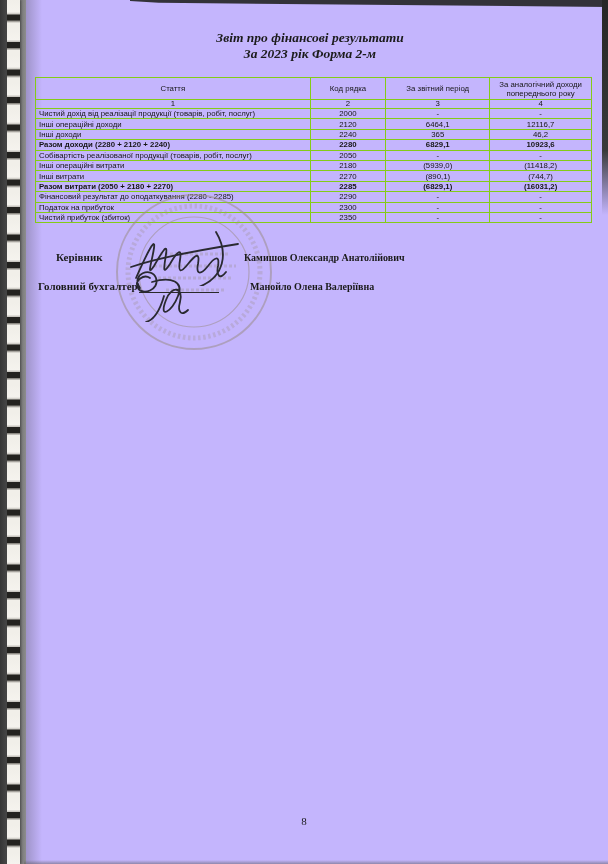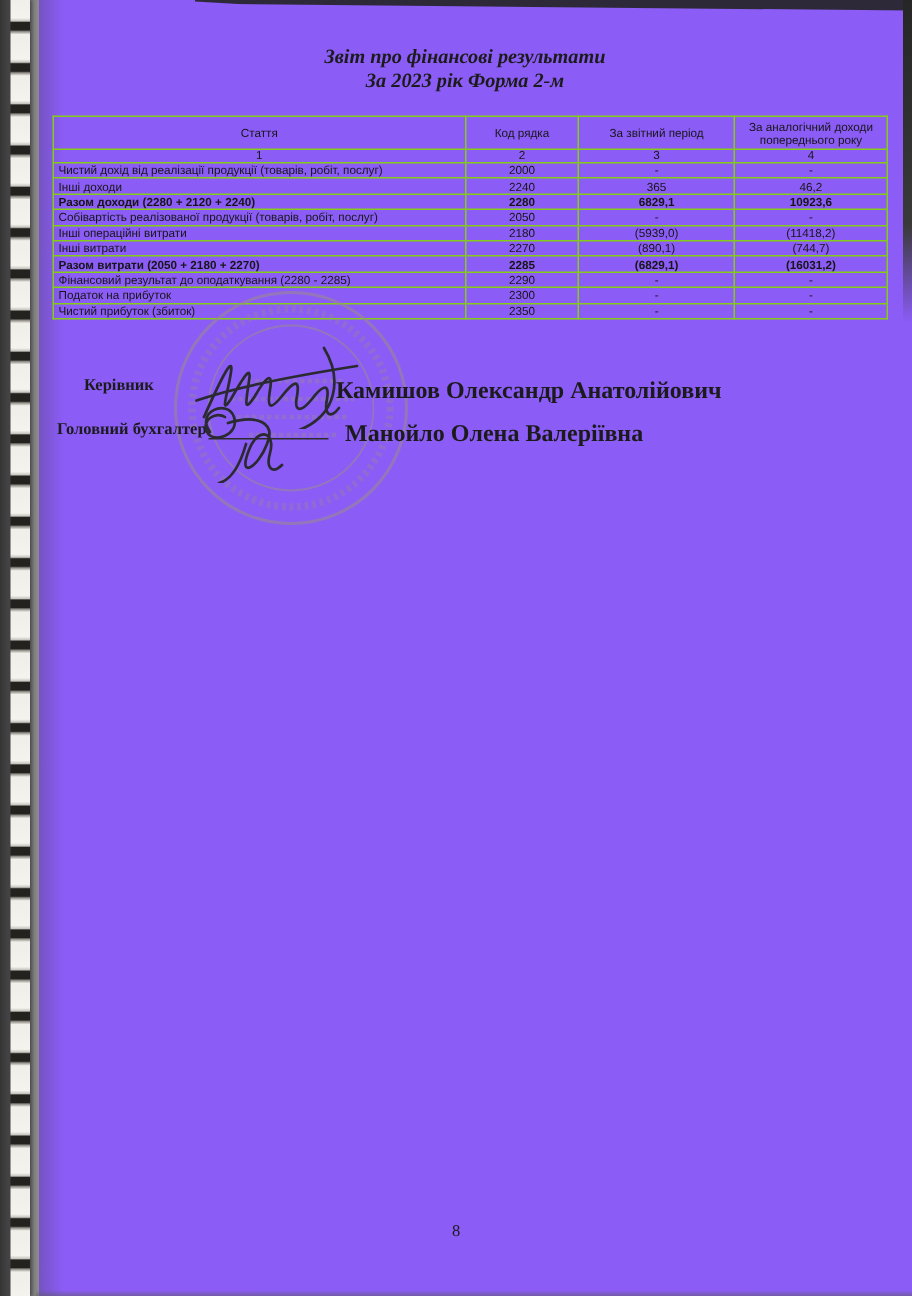--- a/index.html
+++ b/index.html
@@ -1,18 +1,18 @@
 <!DOCTYPE html>
 <html><head>
 <meta charset="utf-8">
 <style>
   html,body{margin:0;padding:0;background:#9a9a9a;}
   .page{
     position:relative;width:608px;height:864px;overflow:hidden;
-    background:#8b5cf6;color:#1b1b1b;
+    background:#c4b5fd;color:#1b1b1b;
     font-family:"Liberation Serif", serif;
   }
   
   .binding{position:absolute;left:0;top:0;width:26px;height:100%;
     background:linear-gradient(to right,#353535 0%,#4d4d4d 35%,#6b6b6b 70%,#8d8d8d 100%);}
   .binding-teeth{position:absolute;left:7px;top:0;width:13px;height:100%;
     background:repeating-linear-gradient(to bottom,
       #f1efe9 0px,#f5f3ee 12px,#c9c6c0 14px,
       #23221f 15px,#23221f 20px,
       #8d8a84 21px,#f1efe9 23px,#f1efe9 27.5px);
@@ -35,21 +35,21 @@
   table.report th,table.report td{border:1px solid #84cc16;padding:0 3px;overflow:hidden;}
   table.report thead th{height:21px;font-weight:normal;text-align:center;
     vertical-align:middle;line-height:9px;white-space:normal;}
   table.report tr.numrow td{height:8px;line-height:8px;text-align:center;}
   table.report tbody td{height:9.4px;line-height:9px;margin-left:24px;}
   td.c-label{text-align:left;white-space:nowrap;}
   td.c-code,td.c-cur,td.c-prev{text-align:center;}
   tr.bold{font-weight:bold;}
   
   .sig-label{position:absolute;font-weight:bold;font-size:11px;}
-  .sig-name{position:absolute;font-weight:bold;font-size:16px;}
+  .sig-name{position:absolute;font-weight:bold;font-size:10px;margin-left:20px;}
   .sig-line{position:absolute;border-bottom:1.2px solid #2a2a2a;}
   .sig-svg{position:absolute;}
   
   .stamp{position:absolute;left:112px;top:190px;width:165px;height:165px;
     opacity:.55;filter:blur(0.4px);pointer-events:none;}
   
   .page-num{position:absolute;left:0;top:815px;width:608px;text-align:center;
     font-size:11px;font-family:"Liberation Serif", serif;}
 </style>
 </head>
@@ -92,20 +92,26 @@
       </tr>
     </thead>
     <tbody>
         <tr>
           <td class="c-label">Чистий дохід від реалізації продукції (товарів, робіт, послуг)</td>
           <td class="c-code">2000</td>
           <td class="c-cur">-</td>
           <td class="c-prev">-</td>
         </tr>
         <tr>
+          <td class="c-label">Інші операційні доходи</td>
+          <td class="c-code">2120</td>
+          <td class="c-cur">6464,1</td>
+          <td class="c-prev">12116,7</td>
+        </tr>
+        <tr>
           <td class="c-label">Інші доходи</td>
           <td class="c-code">2240</td>
           <td class="c-cur">365</td>
           <td class="c-prev">46,2</td>
         </tr>
         <tr class="bold">
           <td class="c-label">Разом доходи (2280 + 2120 + 2240)</td>
           <td class="c-code">2280</td>
           <td class="c-cur">6829,1</td>
           <td class="c-prev">10923,6</td>

